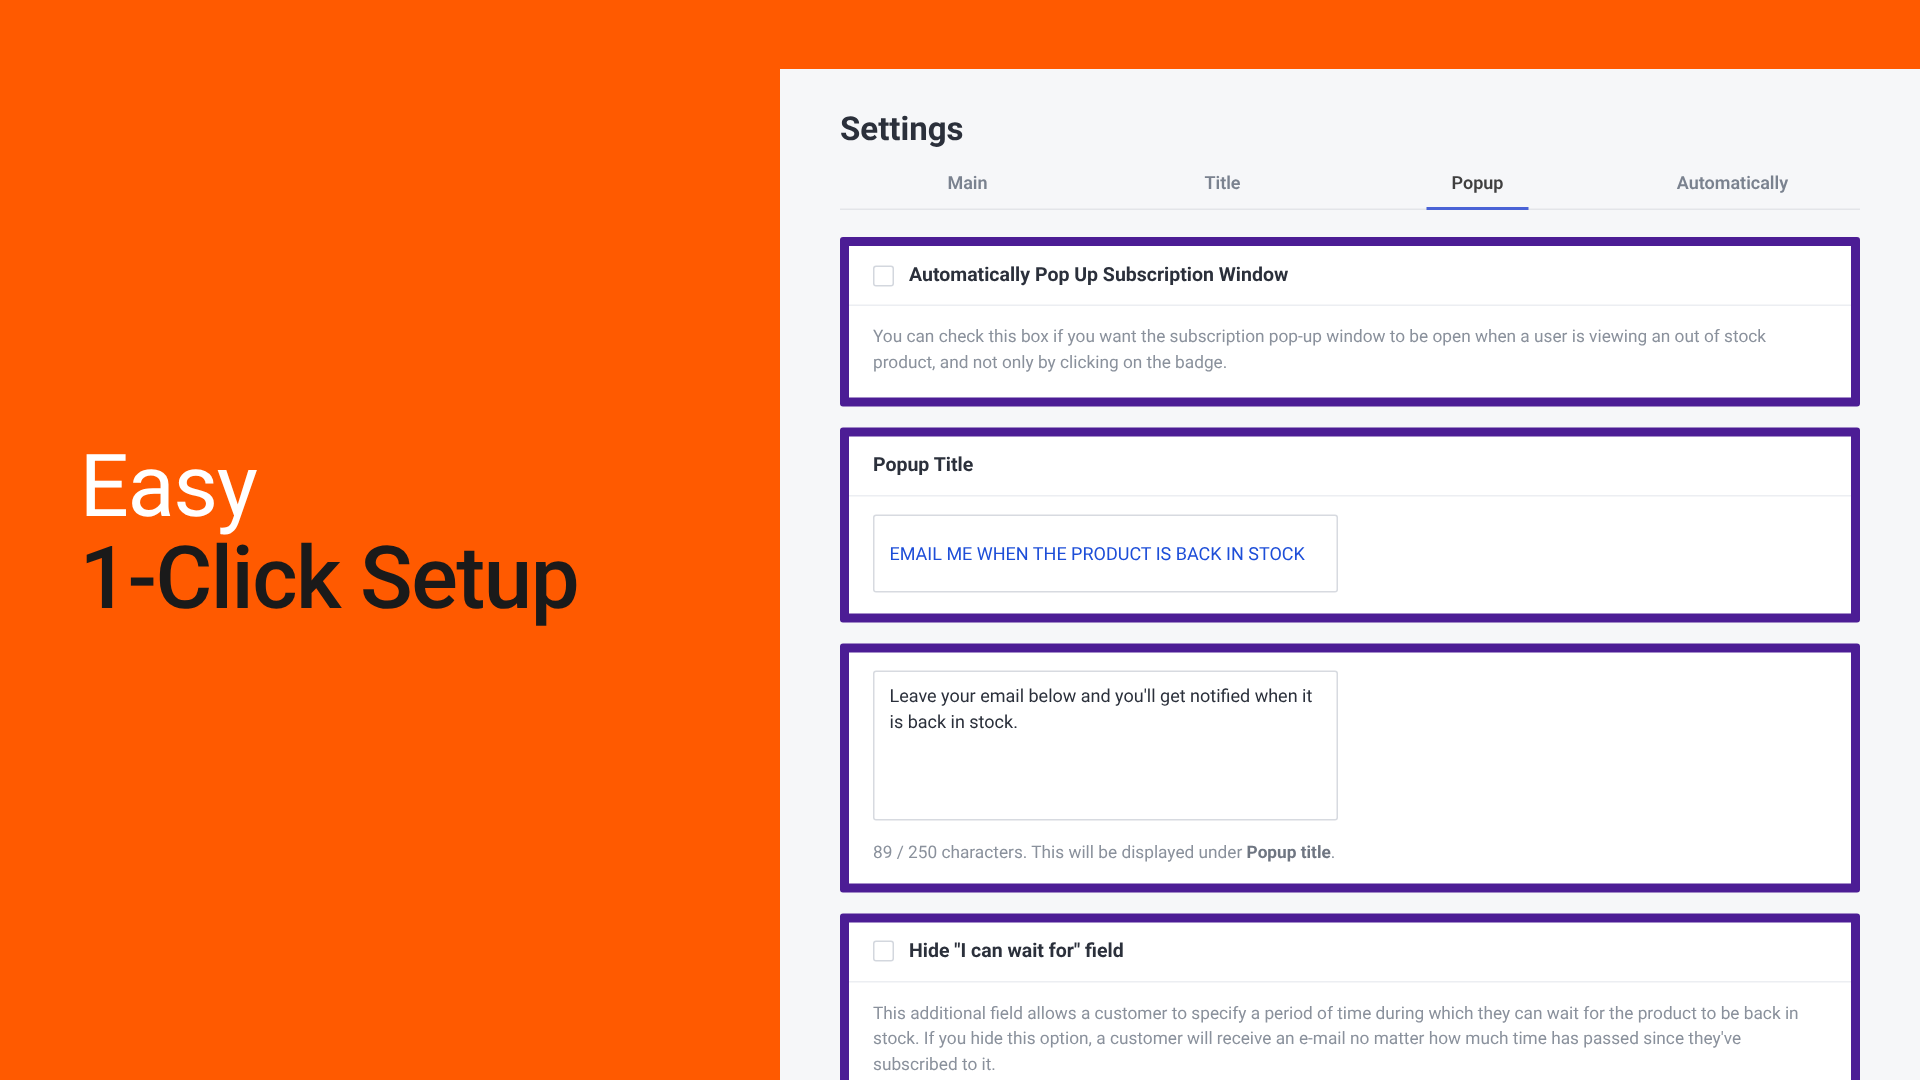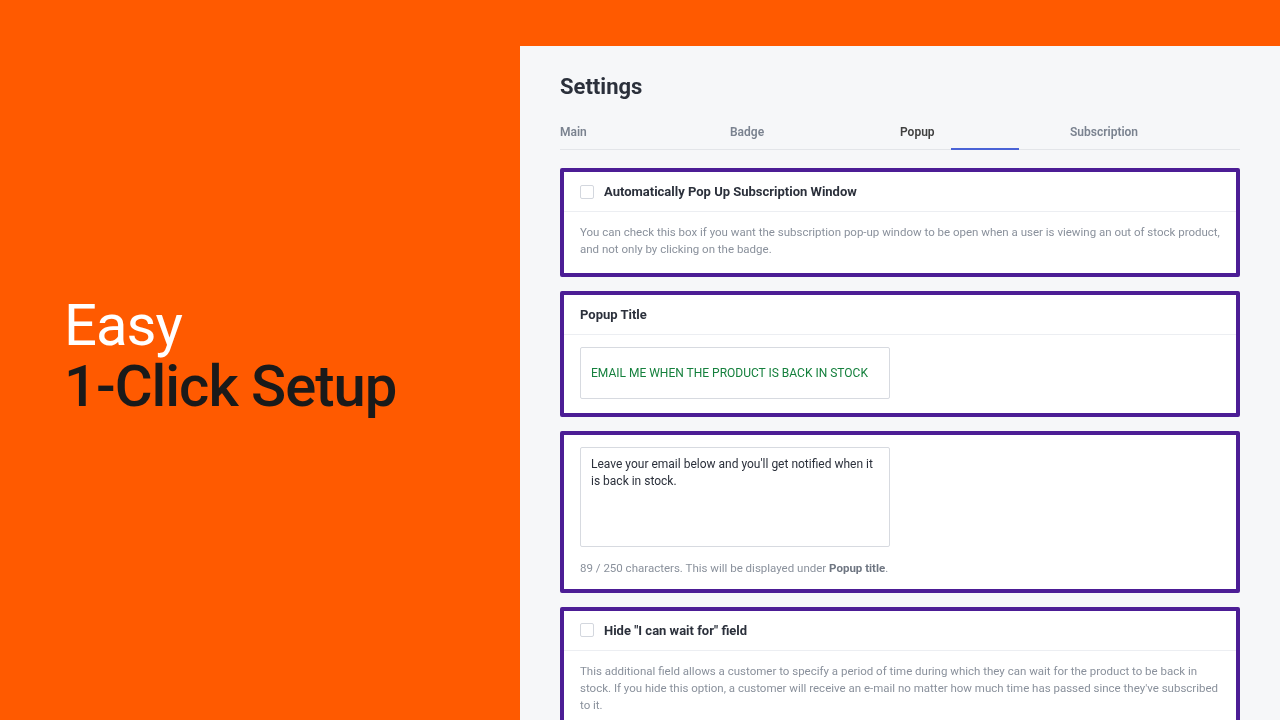--- a/index.html
+++ b/index.html
@@ -1,53 +1,53 @@
 <!DOCTYPE html>
 <html><head>
 <meta charset="utf-8">
 <style>
   * { box-sizing: border-box; margin: 0; padding: 0; }
   html, body { width: 1280px; height: 720px; overflow: hidden; font-family: -apple-system, BlinkMacSystemFont, "Segoe UI", Roboto, "Helvetica Neue", Arial, sans-serif; }
   .root { width: 1280px; height: 720px; background: #ff5a00; position: relative; }
-  .hero-text { position: absolute; left: 64px; top: 295px; color: #fff; }
+  .hero-text { position: absolute; left: 53px; top: 295px; color: #fff; }
   .hero-text .line1 { font-size: 58px; font-weight: 400; line-height: 1.05; letter-spacing: -1px; }
   .hero-text .line2 { font-size: 58px; font-weight: 500; color: #1a1a1a; line-height: 1.05; letter-spacing: -1px; margin-top: 0; }
   .panel { position: absolute; left: 520px; top: 46px; width: 760px; height: 674px; background: #f6f7f9; padding: 28px 40px 0 40px; overflow: hidden; }
-  .panel h1 { font-size: 22px; font-weight: 700; color: #2b303b; margin-bottom: 18px; }
+  .panel h1 { font-size: 22px; font-weight: 700; color: #2b303b; margin-bottom: 8px; }
   .tabs { display: flex; border-bottom: 1px solid #e3e5e9; margin-bottom: 18px; }
-  .tab { flex: 1; font-size: 12px; font-weight: 600; color: #7a828f; padding: 8px 0 10px 0; cursor: pointer; position: relative; }
+  .tab { flex: 1; text-align: center; font-size: 12px; font-weight: 600; color: #7a828f; padding: 8px 0 10px 0; cursor: pointer; position: relative; }
   .tab.active { color: #404040; }
   .tab.active::after { content: ""; position: absolute; left: 30%; right: 30%; bottom: -1px; height: 2px; background: #4a63d6; }
-  .card { background: #fff; border: 4px solid #4c1d95; border-radius: 2px; margin-bottom: 14px; }
+  .card { background: #fff; border: 6px solid #4c1d95; border-radius: 2px; margin-bottom: 14px; }
   .card-header { padding: 12px 16px; border-bottom: 1px solid #eceef2; font-size: 13px; font-weight: 700; color: #2b303b; display: flex; align-items: center; }
   .card-body { padding: 12px 16px 14px 16px; }
   .help { font-size: 11.5px; color: #8a919c; line-height: 1.5; }
   .checkbox { width: 14px; height: 14px; border: 1.5px solid #d3d7de; border-radius: 2px; margin-right: 10px; flex: 0 0 14px; cursor: pointer; }
-  .text-input { width: 310px; border: 1px solid #d7dae0; border-radius: 2px; padding: 18px 10px; font-size: 12px; color: #15803d; font-family: inherit; }
+  .text-input { width: 310px; border: 1px solid #d7dae0; border-radius: 2px; padding: 18px 10px; font-size: 12px; color: #1d4ed8; font-family: inherit; }
   .textarea { width: 310px; height: 100px; border: 1px solid #d7dae0; border-radius: 2px; padding: 8px 10px; font-size: 12px; color: #2b303b; resize: none; font-family: inherit; line-height: 1.45; }
   .counter { font-size: 11.5px; color: #8a919c; margin-top: 10px; }
   .counter b { color: #6f7682; font-weight: 700; }
 </style>
 </head>
 <body>
 
 <div class="root">
   <div class="hero-text">
     <div class="line1">Easy</div>
     <div class="line2">1-Click Setup</div>
   </div>
 
   <div class="panel">
     <h1>Settings</h1>
 
     <div class="tabs">
       <div class="tab">Main</div>
-      <div class="tab">Badge</div>
+      <div class="tab">Title</div>
       <div class="tab active">Popup</div>
-      <div class="tab">Subscription</div>
+      <div class="tab">Automatically</div>
     </div>
 
     <div class="card">
       <div class="card-header">
         <span class="checkbox"></span>
         <span>Automatically Pop Up Subscription Window</span>
       </div>
       <div class="card-body">
         <div class="help">You can check this box if you want the subscription pop-up window to be open when a user is viewing an out of stock product, and not only by clicking on the badge.</div>
       </div>

